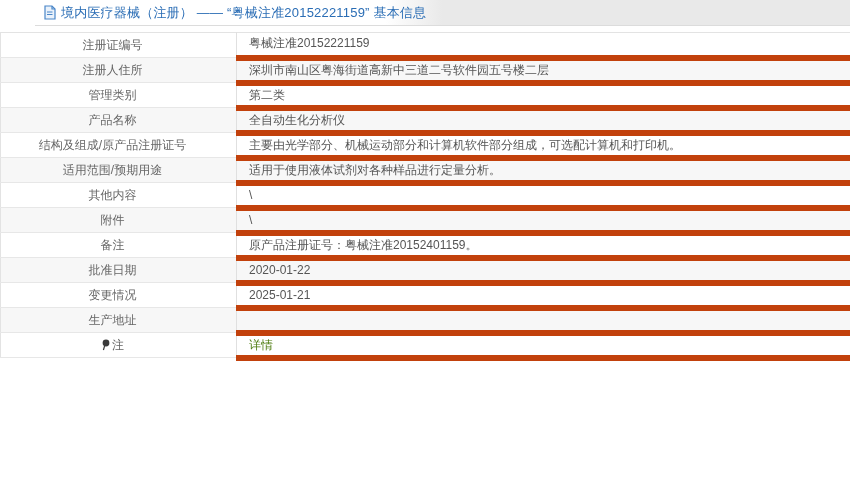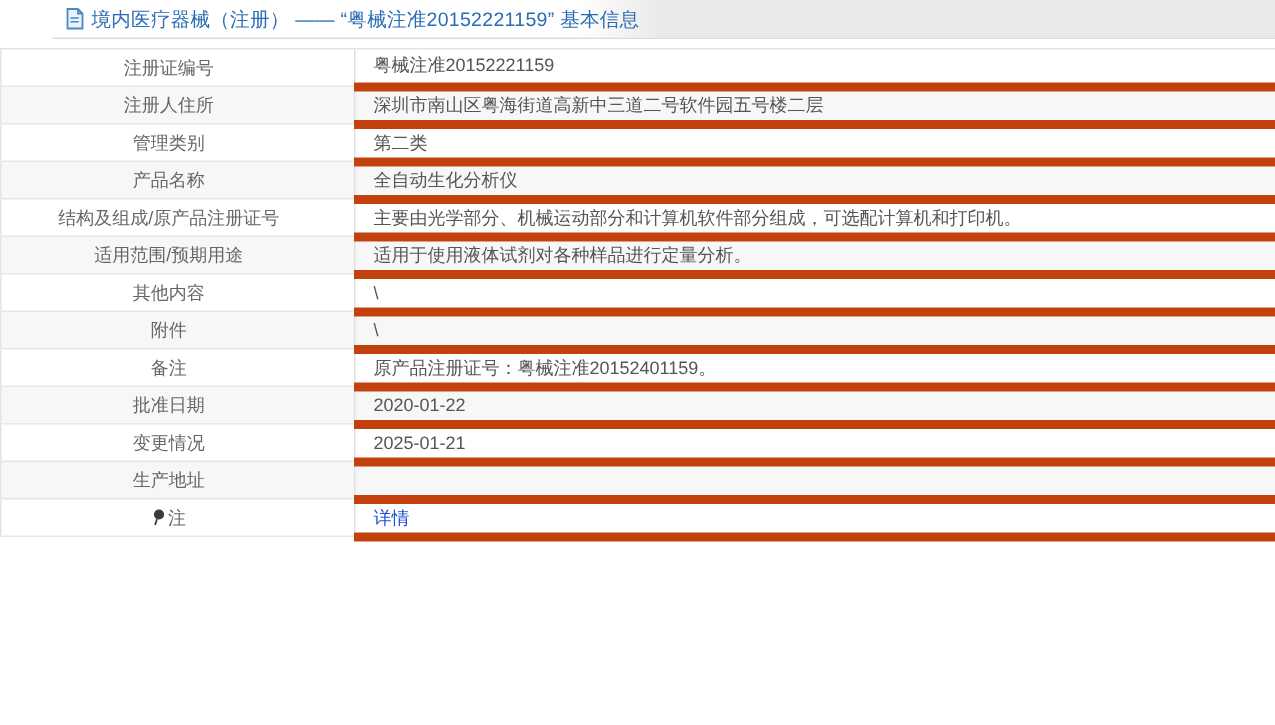--- a/index.html
+++ b/index.html
@@ -41,21 +41,21 @@
     white-space:nowrap;
   }
   td.value{
     text-align:left;vertical-align:middle;
     color:#555555;font-size:12px;
     padding:0 8px 0 12px;
     border-bottom:6px solid #c2410c;
     white-space:nowrap;overflow:hidden;
   }
   td.value a{
-    color:#1d4ed8;text-decoration:none;cursor:pointer;
+    color:#4d7c0f;text-decoration:none;cursor:pointer;
   }
   .pin-icon{display:inline-block;vertical-align:-2px;margin-right:2px;}
 </style>
 </head>
 <body>
 
 <div class="titlebar">
   <span class="doc-icon">
     <svg width="13" height="15" viewBox="0 0 13 15">
       <path d="M2 1 h7 l3 3 v10 h-10 z" fill="#eaf2fb" stroke="#4a86c8" stroke-width="1.2"></path>

